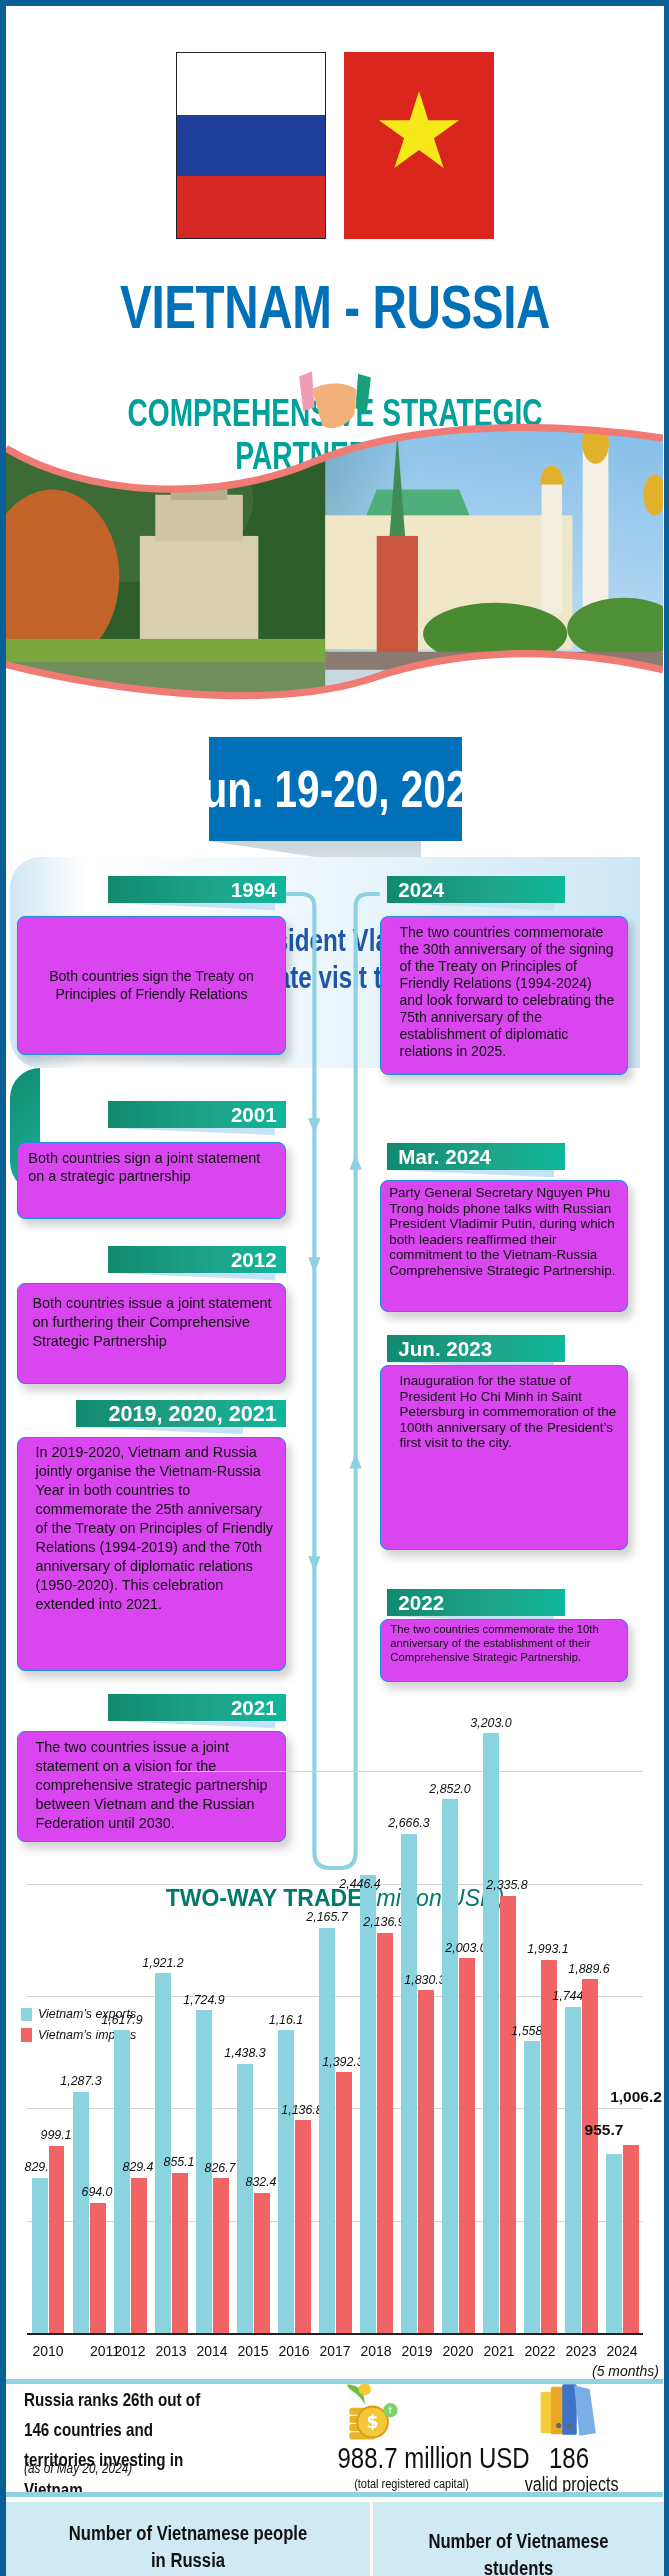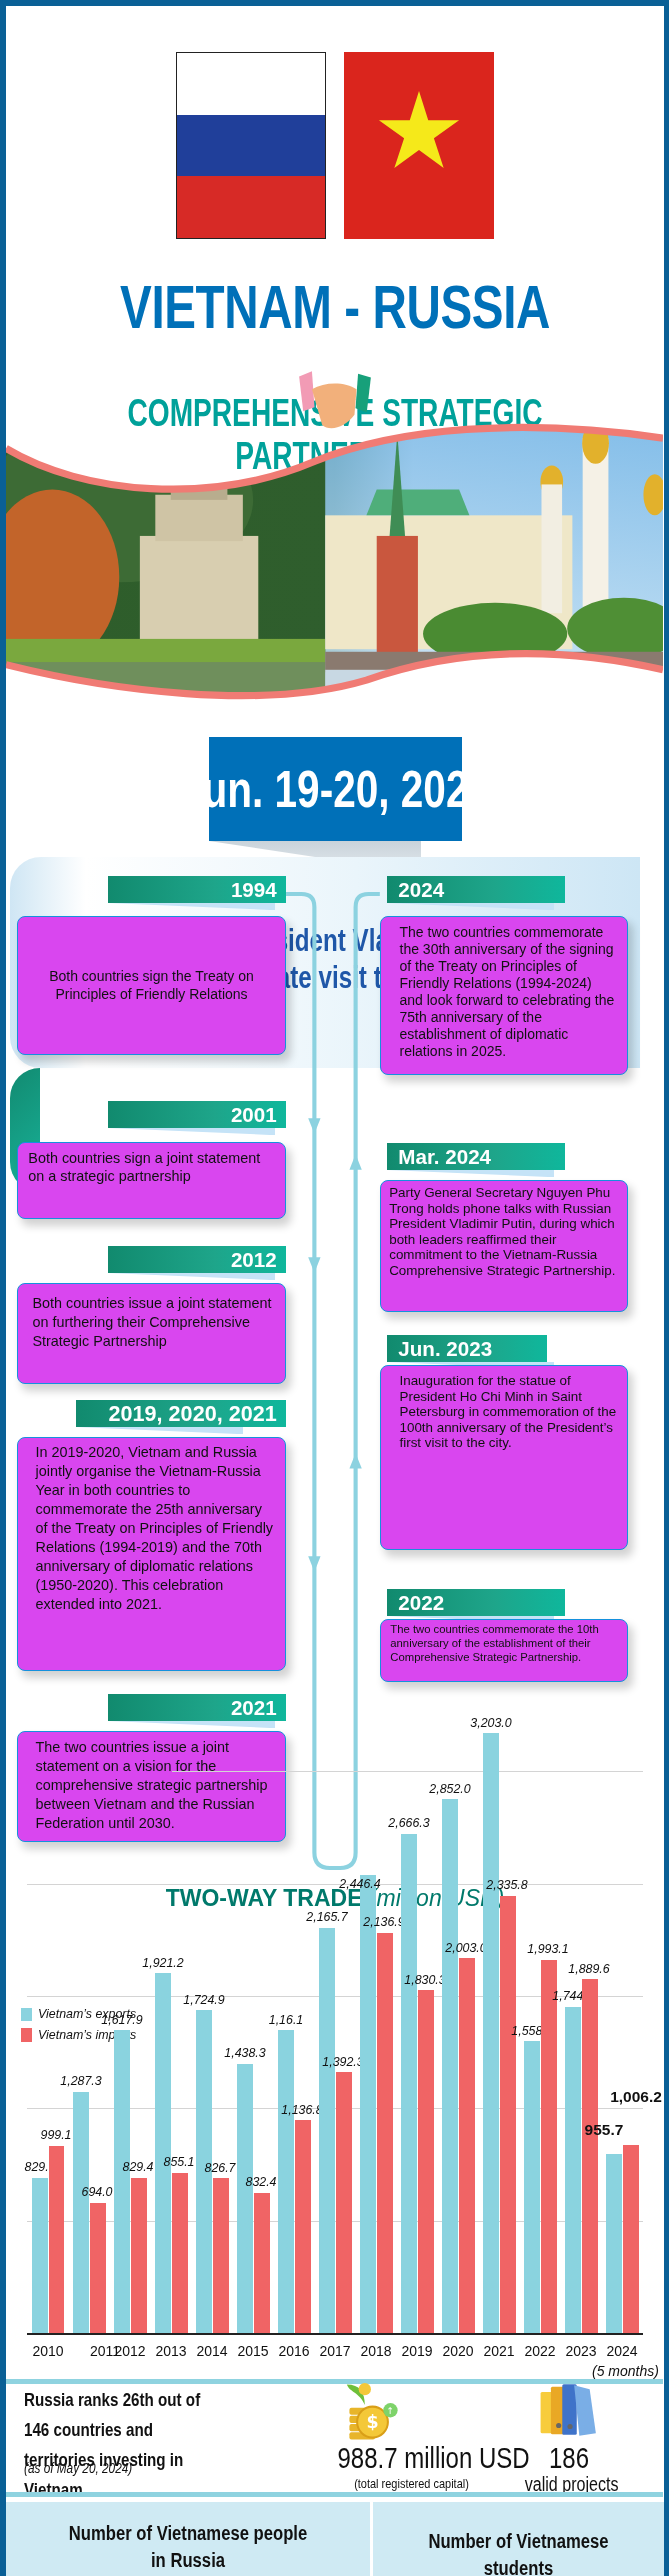--- a/index.html
+++ b/index.html
@@ -178,21 +178,21 @@
 <div class="abs card pad" style="left:17px;top:1731px;width:269px;height:111px;padding-top:6.2px;line-height:19px;font-size:14.4px;">The two countries issue a joint statement on a vision for the comprehensive strategic partnership between Vietnam and the Russian Federation until 2030.</div>
 
 <div class="abs yearbar right" style="left:387px;top:876px;width:178px;">2024</div>
 <div class="abs yearbar-shadow" style="left:387px;top:903px;width:167px;"></div>
 <div class="abs card pad" style="left:380px;top:916px;width:248px;height:159px;padding-left:18.5px;padding-top:7.2px;font-size:14px;line-height:17px;">The two countries commemorate the 30th anniversary of the signing of the Treaty on Principles of Friendly Relations (1994-2024) and look forward to celebrating the 75th anniversary of the establishment of diplomatic relations in 2025.</div>
 
 <div class="abs yearbar right" style="left:387px;top:1143px;width:178px;">Mar. 2024</div>
 <div class="abs yearbar-shadow" style="left:387px;top:1170px;width:167px;"></div>
 <div class="abs card pad" style="left:380px;top:1180px;width:248px;height:132px;padding-left:8.2px;padding-top:4.1px;font-size:13.4px;line-height:15.5px;">Party General Secretary Nguyen Phu Trong holds phone talks with Russian President Vladimir Putin, during which both leaders reaffirmed their commitment to the Vietnam-Russia Comprehensive Strategic Partnership.</div>
 
-<div class="abs yearbar right" style="left:387px;top:1335px;width:160px;">Jun. 2023</div>
+<div class="abs yearbar right" style="left:387px;top:1335px;width:178px;">Jun. 2023</div>
 <div class="abs yearbar-shadow" style="left:387px;top:1362px;width:167px;"></div>
 <div class="abs card pad" style="left:380px;top:1365px;width:248px;height:189px;padding-left:18.5px;padding-top:7.2px;font-size:13.4px;line-height:15.5px;height:185px;">Inauguration for the statue of President Ho Chi Minh in Saint Petersburg in commemoration of the 100th anniversary of the President’s first visit to the city.</div>
 
 <div class="abs yearbar right" style="left:387px;top:1589px;width:178px;">2022</div>
 <div class="abs yearbar-shadow" style="left:387px;top:1616px;width:167px;"></div>
 <div class="abs card pad" style="left:380px;top:1619px;width:248px;height:63px;padding-left:9.3px;padding-top:2.1px;font-size:11.3px;line-height:14px;border-width:1px;">The two countries commemorate the 10th anniversary of the establishment of their Comprehensive Strategic Partnership.</div>
 
 <div class="abs center-text chart-title">
   <span>TWO-WAY TRADE</span> <span class="it">(million USD)</span>
 </div>

